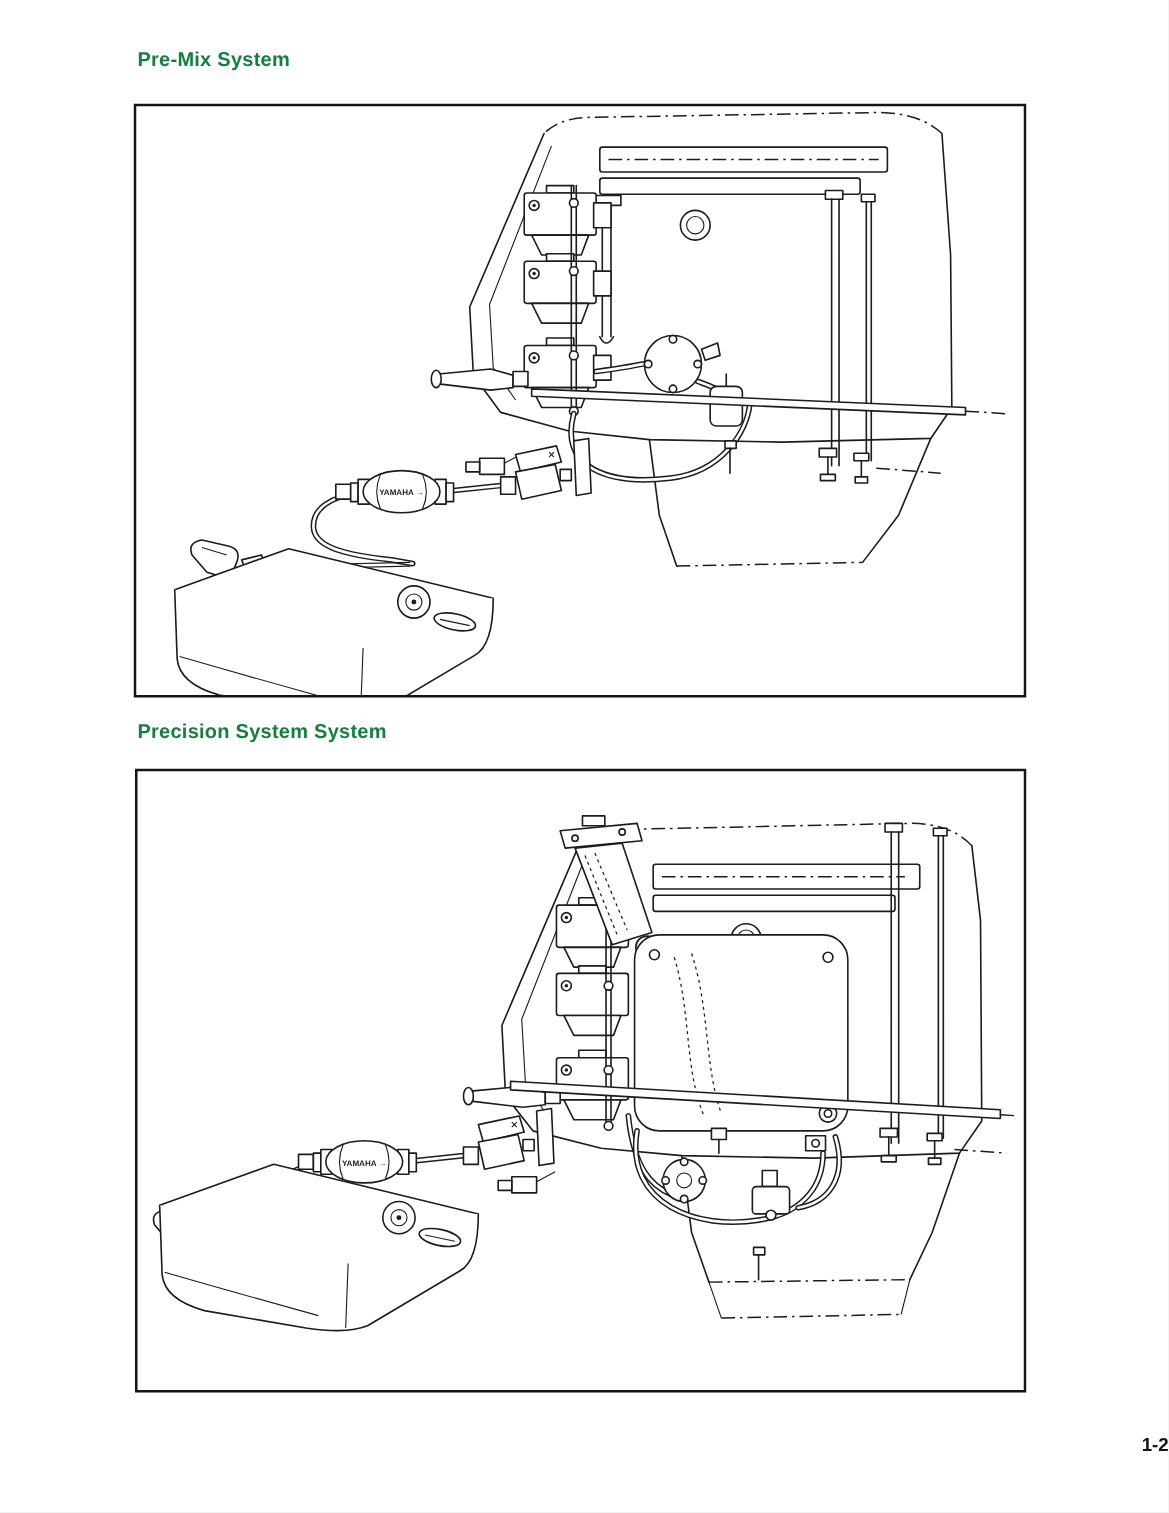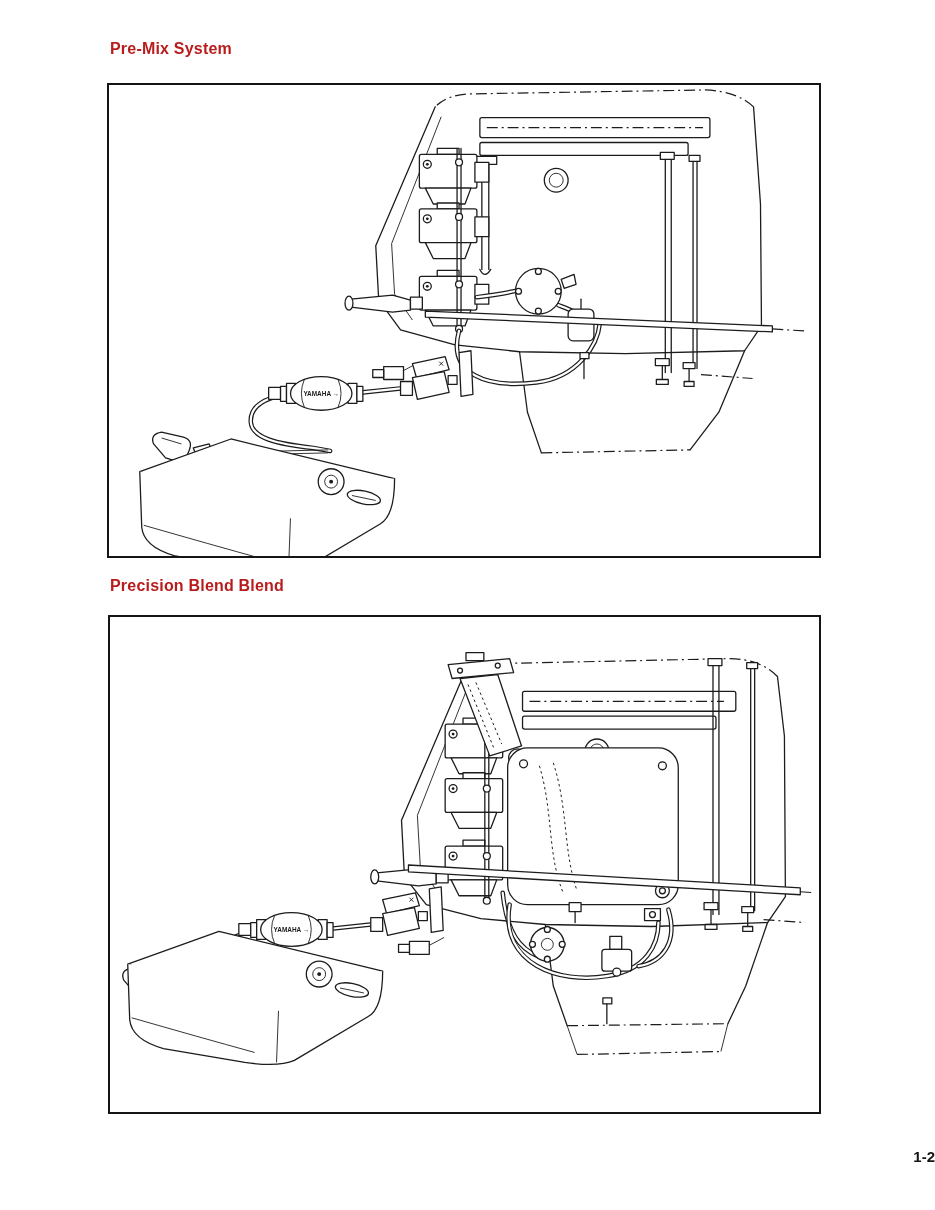--- a/index.html
+++ b/index.html
@@ -2,21 +2,21 @@
 <html><head>
 <meta charset="utf-8">
 <style>
   html,body{margin:0;padding:0;background:#e8e8e8;}
   .page{
     position:relative;width:935px;height:1210px;background:#ffffff;
     font-family:"Liberation Sans",sans-serif;color:#111;overflow:hidden;
   }
   .section-title{
     position:absolute;left:110px;font-weight:bold;font-size:16px;
-    letter-spacing:.2px;color:#b91c1c;
+    letter-spacing:.2px;color:#15803d;
   }
   .fig-frame{
     position:absolute;border:2px solid #151515;background:#fff;box-sizing:border-box;
   }
   .fig-frame svg{display:block;width:100%;height:100%;}
   .page-number{
     position:absolute;left:0;top:1148px;width:100%;text-align:right;
     font-weight:bold;font-size:15px;color:#141414;
   }
   
@@ -185,21 +185,21 @@
         <path class="ln-thin" d="M182,437 L180,489 M34,444 Q100,463 158,479"></path>
         <circle class="wh" cx="223" cy="400" r="13"></circle>
         <circle class="ln-thin" cx="223" cy="400" r="6.5"></circle>
         <circle cx="223" cy="400" r="2" fill="#1c1c1c"></circle>
         <ellipse class="wh" cx="256" cy="416" rx="17" ry="6.5" transform="rotate(12 256 416)"></ellipse>
         <path class="ln-thin" d="M244,414 L268,419"></path>
       </g>
     </svg>
   </div>
 
-  <div class="section-title" style="top:577px">Precision Blend Blend</div>
+  <div class="section-title" style="top:577px">Precision System System</div>
 
   <div class="fig-frame" style="left:108px;top:615px;width:713px;height:499px">
     <svg viewBox="0 0 713 499">
 
       <g>
         <path class="ln" d="M355,60 L293,205 L296,262 L318,290 L373,304 L438,310 L545,312 L662,308 L680,282 L679,120 L672,60"></path>
         <path class="dd" d="M672,60 Q655,42 622,42 L388,47 Q366,48 355,60"></path>
         <path class="ln-thin" d="M360,70 L309,200 L312,252 L330,278"></path>
         <path class="ln" d="M438,310 L446,372 L460,412 M662,308 L640,372 L622,410"></path>
         <path class="dd" d="M460,412 L622,410 M470,441 L615,438"></path>

